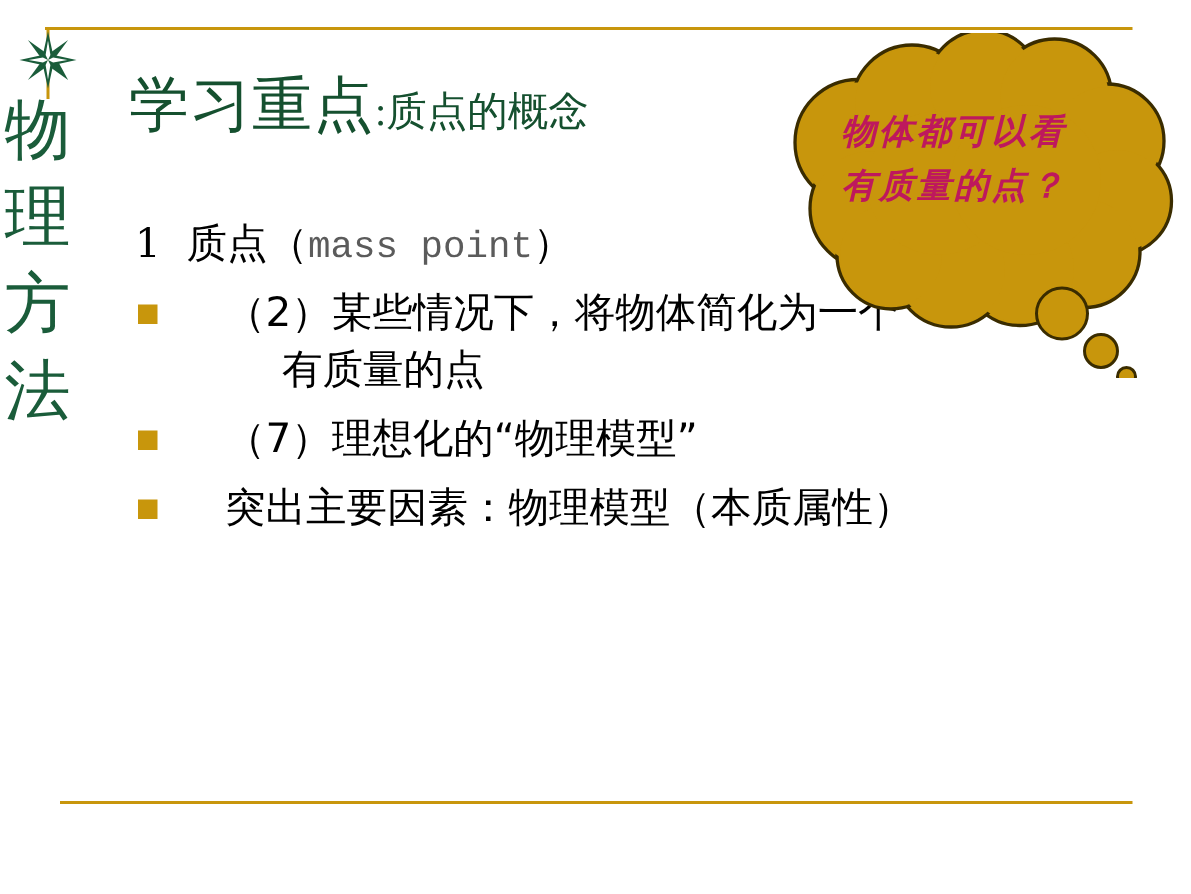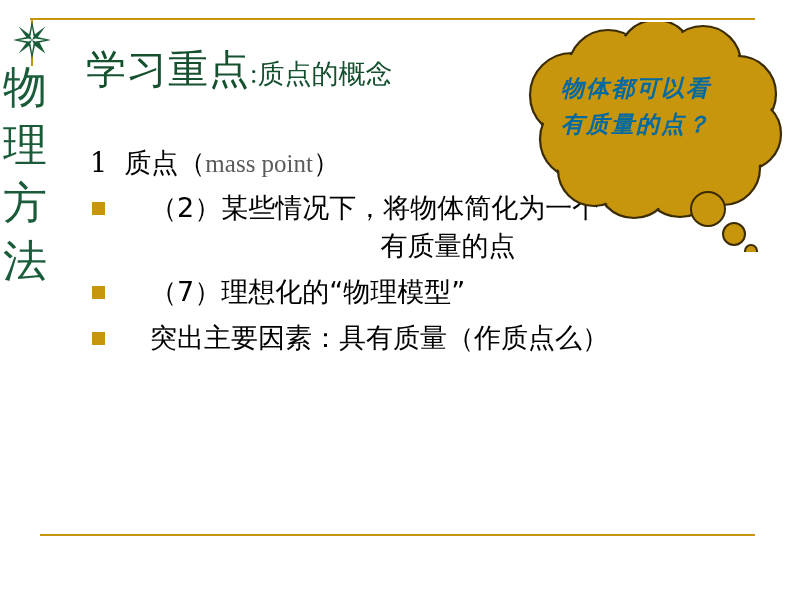--- a/index.html
+++ b/index.html
@@ -100,21 +100,21 @@
     color: #000000;
     font-family: "DejaVu Serif", "Liberation Serif", serif;
     font-size: 27px;
     line-height: 38px;
     white-space: nowrap;
     margin-bottom: 6px;
     padding-left: 2px;
   }
   .lead-line .en {
     color: #5b5b5b;
-    font-family: Liberation Serif, serif;
+    font-family: Liberation Mono, monospace;
     font-size: 25px;
   }
 
   .blist { margin: 0; padding: 0; list-style: none; }
   .bitem {
     position: relative;
     padding-left: 62px;
     color: #000000;
     font-family: "DejaVu Sans", "Liberation Sans", sans-serif;
     font-size: 27px;
@@ -123,38 +123,38 @@
   }
   .bitem .bullet {
     position: absolute;
     left: 4px;
     top: 13px;
     width: 13px;
     height: 13px;
     background: #c8960c;
   }
   .bitem .ln { display: block; white-space: nowrap; }
-  .bitem .ln.indent { padding-left: 38px; text-align: center; }
+  .bitem .ln.indent { padding-left: 38px; }
 
   
   .thought {
     position: absolute;
     left: 498px;
     top: 22px;
     width: 296px;
     height: 230px;
   }
   .thought svg { display: block; }
   .thought-text {
     position: absolute;
     left: 0;
     top: 48px;
     width: 276px;
     text-align: center;
-    color: #0369a1;
+    color: #be185d;
     font-family: "DejaVu Serif", "Liberation Serif", serif;
     font-weight: bold;
     font-style: italic;
     font-size: 23px;
     line-height: 36px;
     letter-spacing: 2px;
     pointer-events: none;
   }
   .thought-text span { display: block; }
 </style>
@@ -208,21 +208,21 @@
         <span class="bullet"></span>
         <span class="ln">（2）某些情况下，将物体简化为一个</span>
         <span class="ln indent">有质量的点</span>
       </li>
       <li class="bitem">
         <span class="bullet"></span>
         <span class="ln">（7）理想化的“物理模型”</span>
       </li>
       <li class="bitem">
         <span class="bullet"></span>
-        <span class="ln">突出主要因素：具有质量（作质点么）</span>
+        <span class="ln">突出主要因素：物理模型（本质属性）</span>
       </li>
     </ul>
   </div>
 
   <div class="thought">
     <svg width="296" height="230" viewBox="0 0 296 230" aria-hidden="true">
       <g fill="#c8960c" stroke="#3a2c00" stroke-width="2.2">
 
         <circle cx="74" cy="73" r="42"></circle>
         <circle cx="82" cy="117" r="40"></circle>

